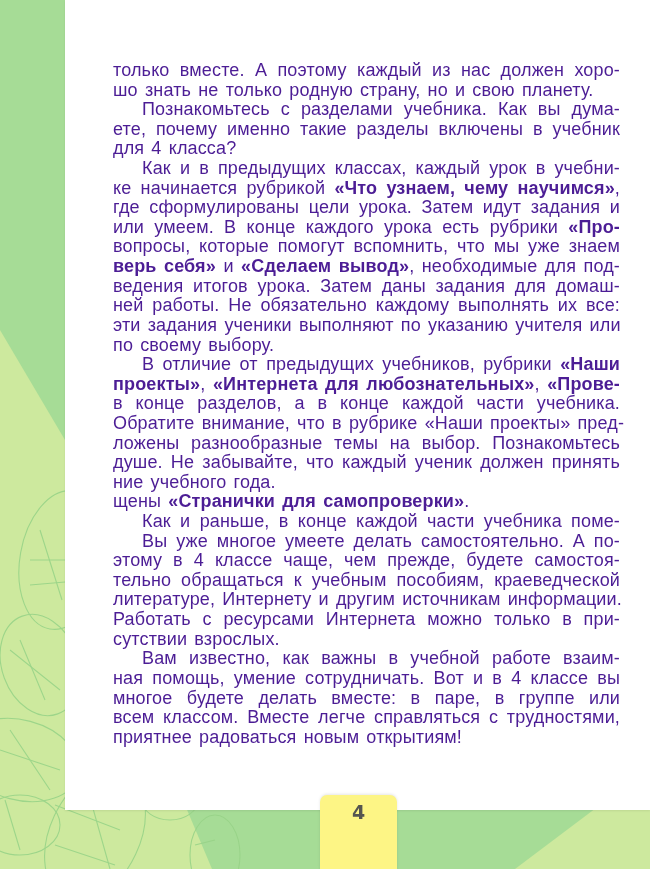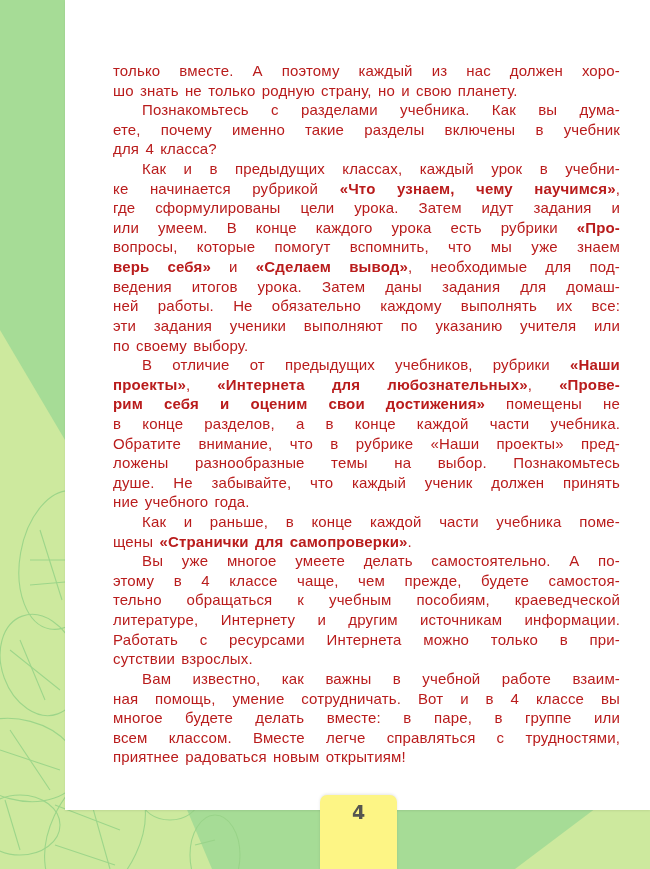--- a/index.html
+++ b/index.html
@@ -9,21 +9,21 @@
     font-family:"Liberation Sans", sans-serif;
   }
   .bg-layer { position:absolute; inset:0; }
   .page {
     position:absolute; left:65px; top:0; width:585px; height:810px;
     background:#ffffff;
     box-shadow: 0 1px 2px rgba(0,0,0,0.08);
   }
   .text-block {
     position:absolute; left:48px; top:61px; width:507px;
-    font-size:15px; line-height:19.62px; color:#b91c1c;
+    font-size:18px; line-height:19.62px; color:#4c1d95;
     text-align:justify; word-spacing:2px; letter-spacing:0.15px;
   }
   .line { display:block; white-space:nowrap; text-align:justify; text-align-last:justify; height:19.62px; overflow:visible; }
   .line.last { text-align-last:left; }
   .line.indent { padding-left:29px; }
   .b { font-weight:bold; }
   .page-tab {
     position:absolute; left:320px; top:795px; width:77px; height:80px;
     background:#fdf585; border-radius:7px;
     box-shadow: 0 -1px 3px rgba(0,0,0,0.10);
@@ -88,30 +88,29 @@
         <span class="line"><span>вопросы, которые помогут вспомнить, что мы уже знаем</span></span>
         <span class="line"><span class="b">верь себя»</span><span> и </span><span class="b">«Сделаем вывод»</span><span>, необходимые для под-</span></span>
         <span class="line"><span>ведения итогов урока. Затем даны задания для домаш-</span></span>
         <span class="line"><span>ней работы. Не обязательно каждому выполнять их все:</span></span>
         <span class="line"><span>эти задания ученики выполняют по указанию учителя или</span></span>
         <span class="line last"><span>по своему выбору.</span></span>
       </div>
       <div>
         <span class="line indent"><span>В отличие от предыдущих учебников, рубрики </span><span class="b">«Наши</span></span>
         <span class="line"><span class="b">проекты»</span><span>, </span><span class="b">«Интернета для любознательных»</span><span>, </span><span class="b">«Прове-</span></span>
-        <span class="line"><span class="b">рим себя и оценим свои достижения»</span><span> помещены не</span></span>
         <span class="line"><span>в конце разделов, а в конце каждой части учебника.</span></span>
         <span class="line"><span>Обратите внимание, что в рубрике «Наши проекты» пред-</span></span>
         <span class="line"><span>ложены разнообразные темы на выбор. Познакомьтесь</span></span>
         <span class="line"><span>душе. Не забывайте, что каждый ученик должен принять</span></span>
         <span class="line last"><span>ние учебного года.</span></span>
       </div>
       <div>
+        <span class="line last"><span>щены </span><span class="b">«Странички для самопроверки»</span><span>.</span></span>
         <span class="line indent"><span>Как и раньше, в конце каждой части учебника поме-</span></span>
-        <span class="line last"><span>щены </span><span class="b">«Странички для самопроверки»</span><span>.</span></span>
       </div>
       <div>
         <span class="line indent"><span>Вы уже многое умеете делать самостоятельно. А по-</span></span>
         <span class="line"><span>этому в 4 классе чаще, чем прежде, будете самостоя-</span></span>
         <span class="line"><span>тельно обращаться к учебным пособиям, краеведческой</span></span>
         <span class="line"><span>литературе, Интернету и другим источникам информации.</span></span>
         <span class="line"><span>Работать с ресурсами Интернета можно только в при-</span></span>
         <span class="line last"><span>сутствии взрослых.</span></span>
       </div>
       <div>

